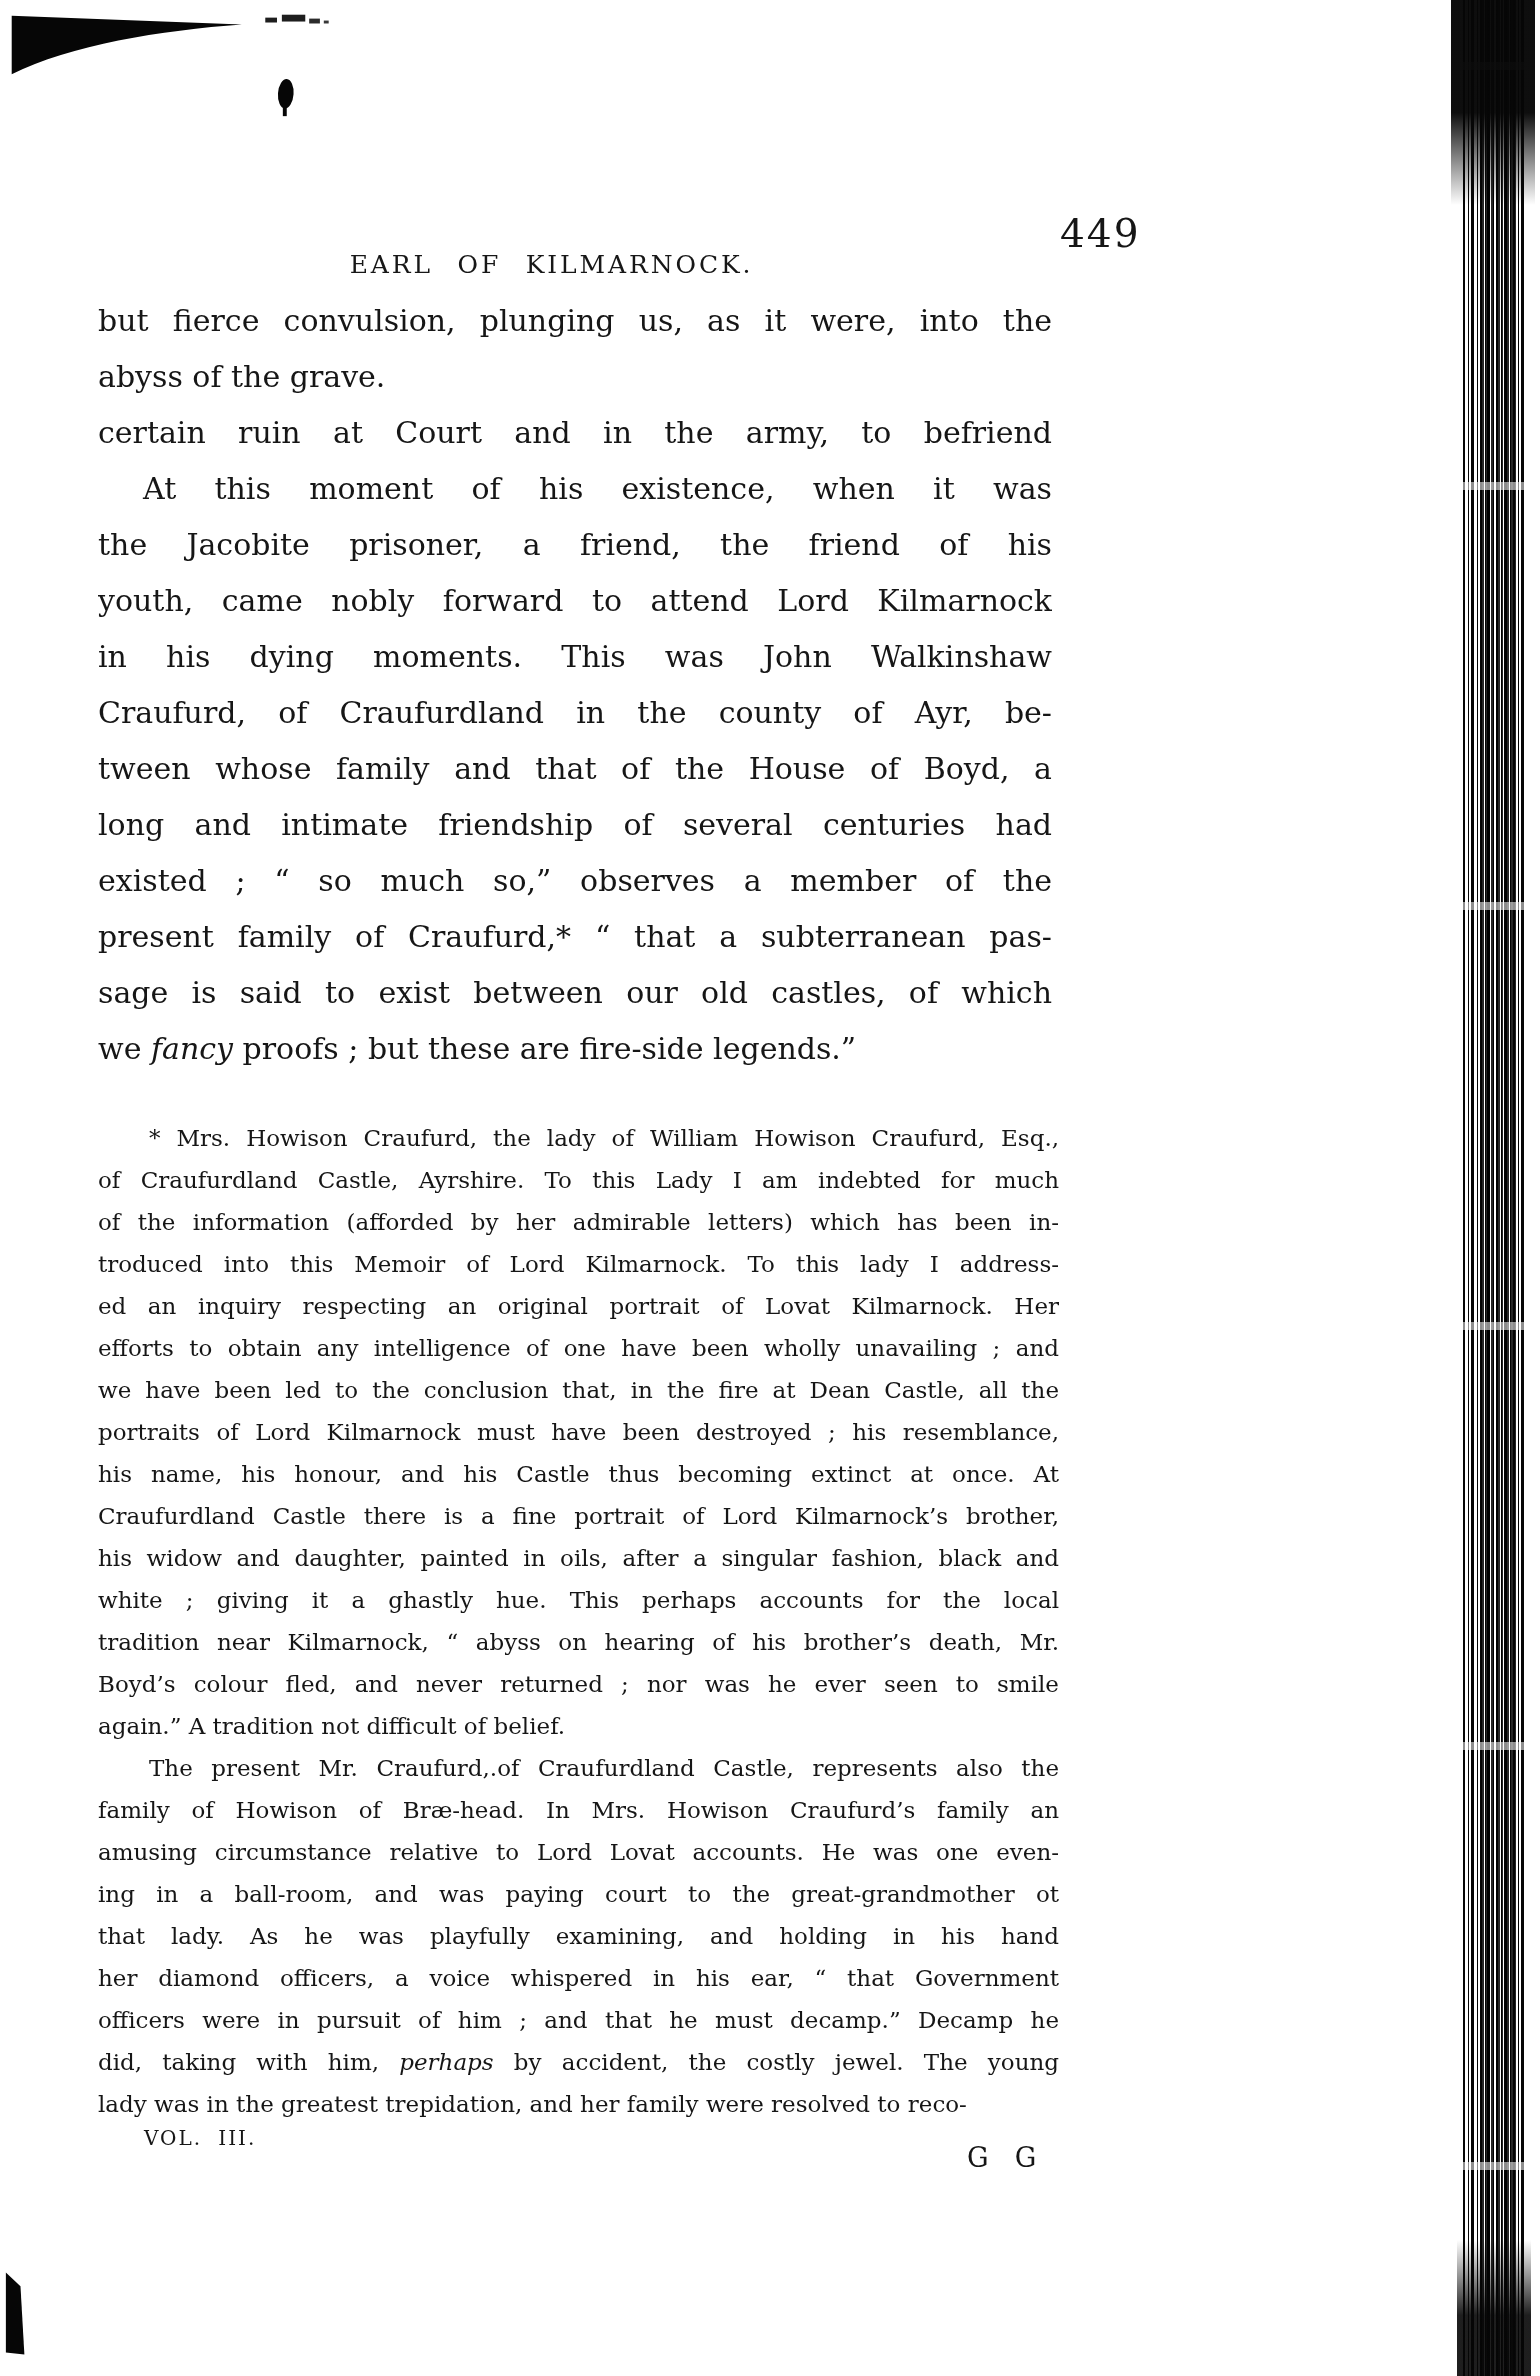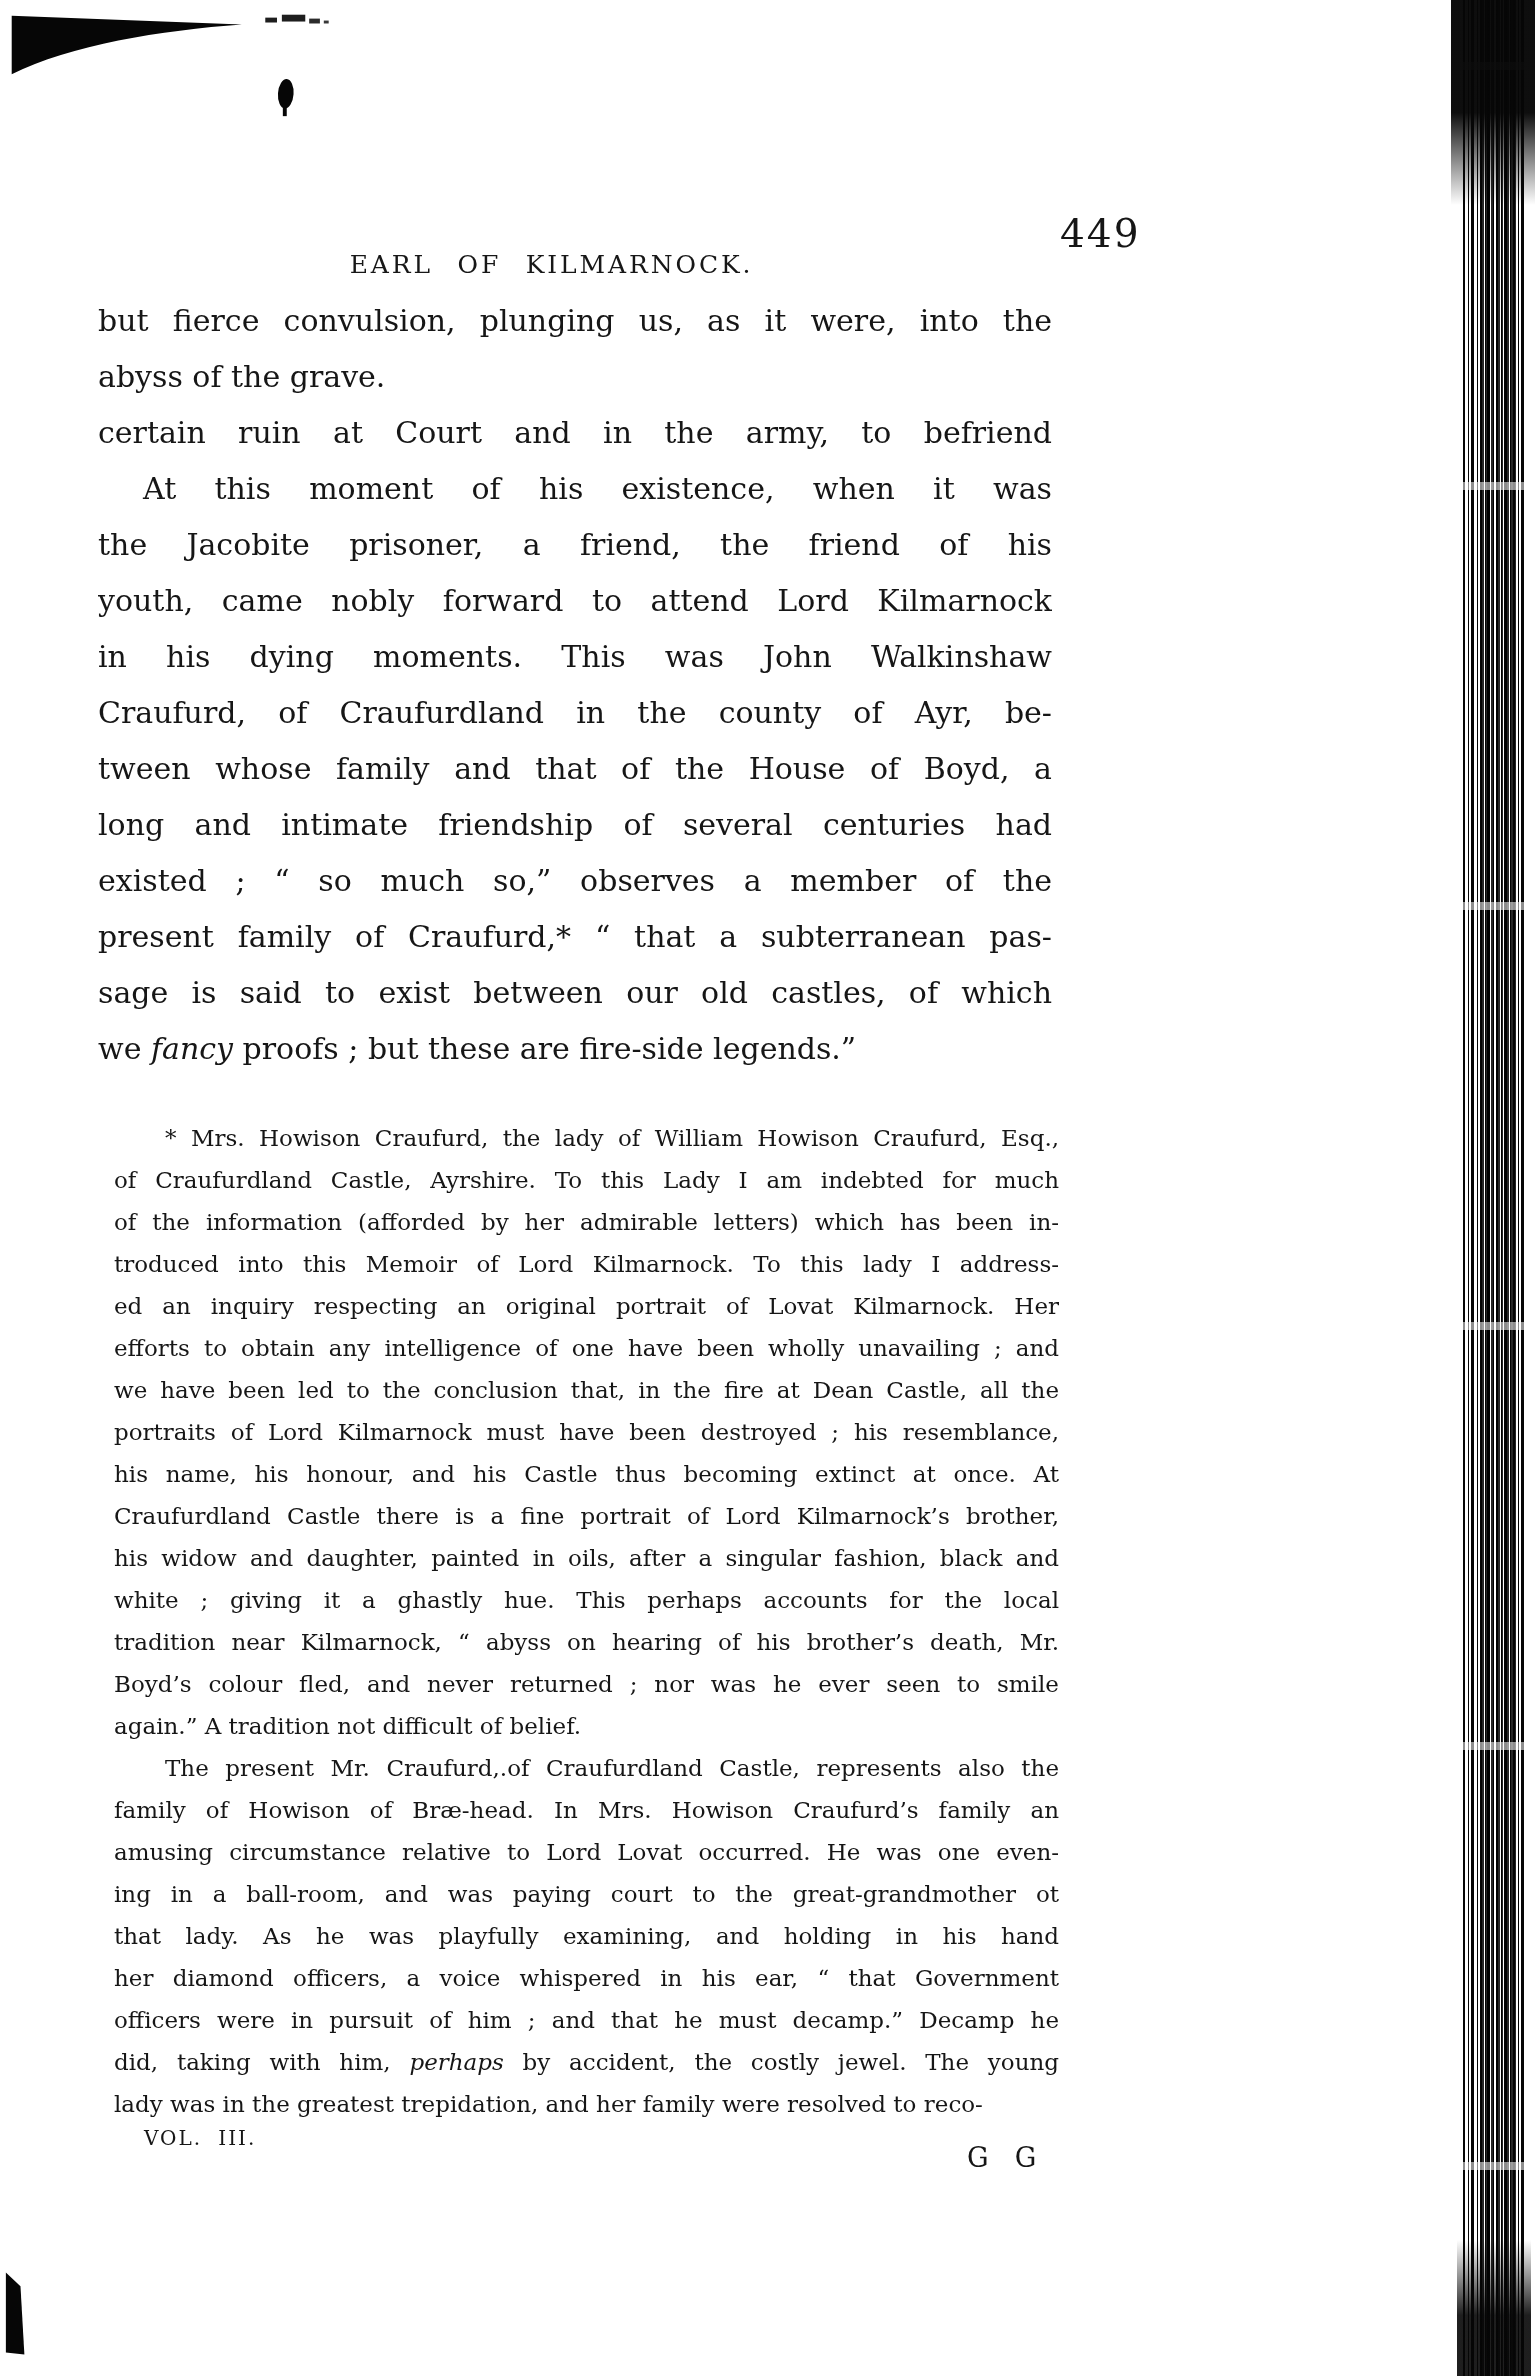--- a/index.html
+++ b/index.html
@@ -39,21 +39,21 @@
   .bl.ind { text-indent:45px; }
   .em-word { font-style:italic; }
 
   
   .footnote {
     position:absolute; left:98px; top:1117px; width:961px;
   }
   .fl {
     font-size:23px; line-height:42px; height:42px;
     text-align:justify; text-align-last:justify;
-    overflow:hidden; white-space:normal;margin-left:16px;
+    overflow:hidden; white-space:normal;
   }
   .fl.noj { text-align-last:left; }
   .fl.ind { text-indent:51px; }
 
   
   .volume-label {
     position:absolute; left:144px; top:2126px;
     font-size:20px; letter-spacing:2px; word-spacing:7.8px;
   }
   .signature-mark {
@@ -152,21 +152,21 @@
     <div class="fl">portraits of Lord Kilmarnock must have been destroyed ; his resemblance,</div>
     <div class="fl">his name, his honour, and his Castle thus becoming extinct at once.  At</div>
     <div class="fl">Craufurdland Castle there is a fine portrait of Lord Kilmarnock’s brother,</div>
     <div class="fl">his widow and daughter, painted in oils, after a singular fashion, black and</div>
     <div class="fl">white ; giving it a ghastly hue.  This perhaps accounts for the local</div>
     <div class="fl">tradition near Kilmarnock, “ abyss on hearing of his brother’s death, Mr.</div>
     <div class="fl">Boyd’s colour fled, and never returned ; nor was he ever seen to smile</div>
     <div class="fl noj">again.”  A tradition not difficult of belief.</div>
     <div class="fl ind">The present Mr. Craufurd,.of Craufurdland Castle, represents also the</div>
     <div class="fl">family of Howison of Bræ-head.  In Mrs. Howison Craufurd’s family an</div>
-    <div class="fl">amusing circumstance relative to Lord Lovat occurred.  He was one even-</div>
+    <div class="fl">amusing circumstance relative to Lord Lovat accounts.  He was one even-</div>
     <div class="fl">ing in a ball-room, and was paying court to the great-grandmother ot</div>
     <div class="fl">that lady.  As he was playfully examining, and holding in his hand</div>
     <div class="fl">her diamond officers, a voice whispered in his ear, “ that Government</div>
     <div class="fl">officers were in pursuit of him ; and that he must decamp.”  Decamp he</div>
     <div class="fl"><span>did, taking with him, </span><span class="em-word">perhaps</span><span> by accident, the costly jewel.  The young</span></div>
     <div class="fl noj">lady was in the greatest trepidation, and her family were resolved to reco-</div>
   </div>
 
   <div class="volume-label">VOL. III.</div>
   <div class="signature-mark">G G</div>

